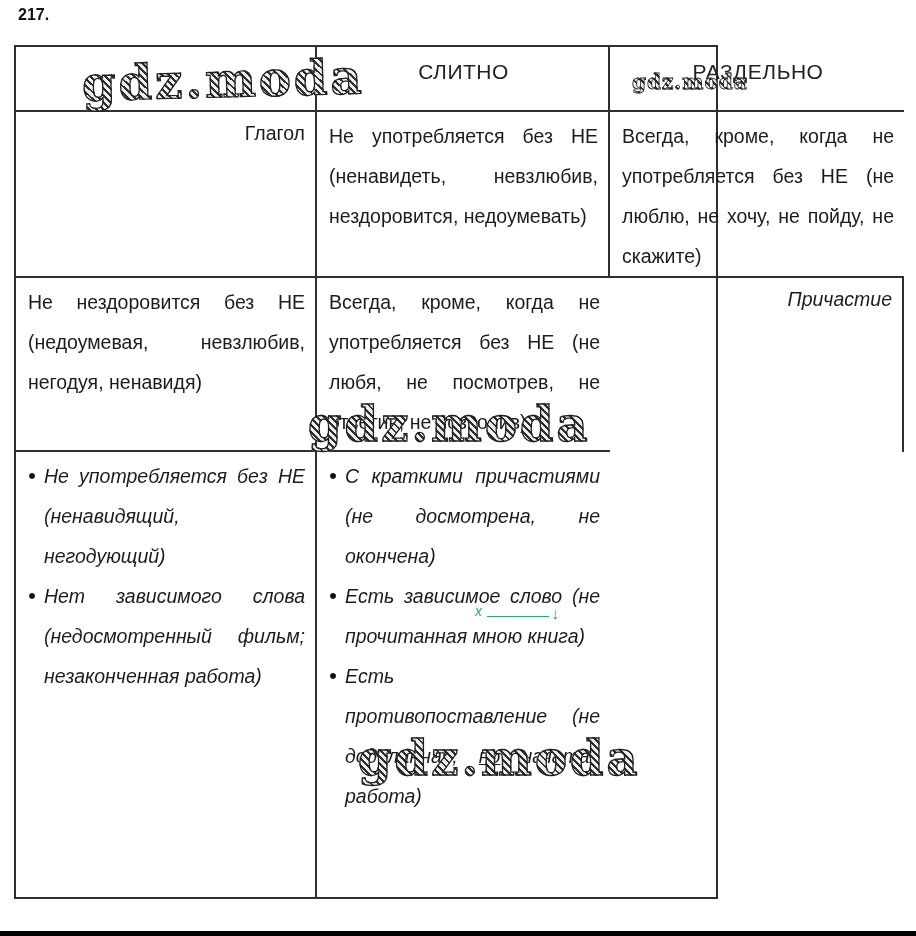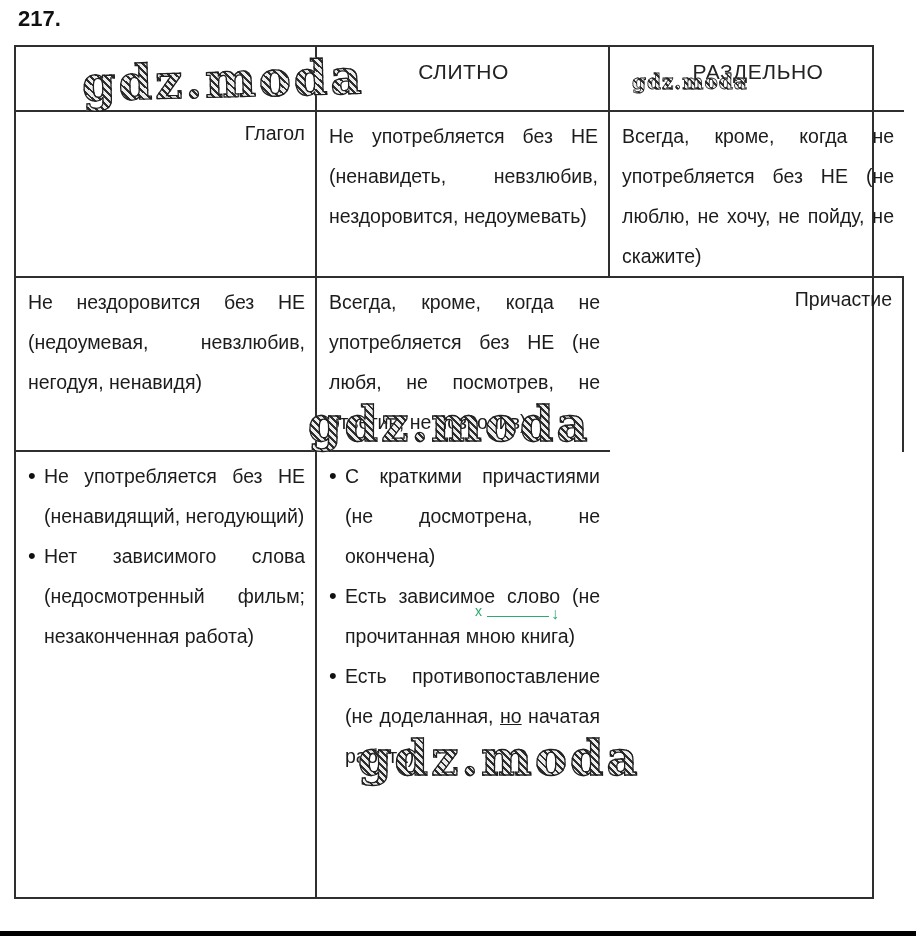--- a/index.html
+++ b/index.html
@@ -7,41 +7,41 @@
   .page {
     position:relative;
     width:916px; height:936px;
     background:#ffffff;
     font-family:"Liberation Sans", sans-serif;
     color:#1c1c1c;
     overflow:hidden;
   }
   .exercise-number {
     position:absolute; left:18px; top:6px;
-    font-size:22px; font-weight:bold; color:#111;
+    font-size:16px; font-weight:bold; color:#111;
   }
   .tbl {
     position:absolute; left:14px; top:45px;
-    width:860px; height:854px;
+    width:704px; height:854px;
     display:grid;
     grid-template-columns:301px 293px 294px;
     grid-template-rows:65px 166px 174px 1fr;
     border:2px solid #2f2f2f;
   }
   .cell {
     border-right:2px solid #2f2f2f;
     border-bottom:2px solid #2f2f2f;
     padding:4px 10px 4px 12px;
     font-size:19.5px;
     line-height:40px;
     text-align:justify;
     overflow:hidden;
   }
   .cell.last-col { border-right:none; }
-  .cell.last-row { border-bottom:none; }
+  .cell.last-row { border-bottom:none;font-style:italic; }
   .cell.header {
     text-align:center;
     font-size:21px;
     line-height:26px;
     padding-top:12px;
     letter-spacing:0.5px;
     color:#222;
   }
   .cell.term {
     text-align:right;

